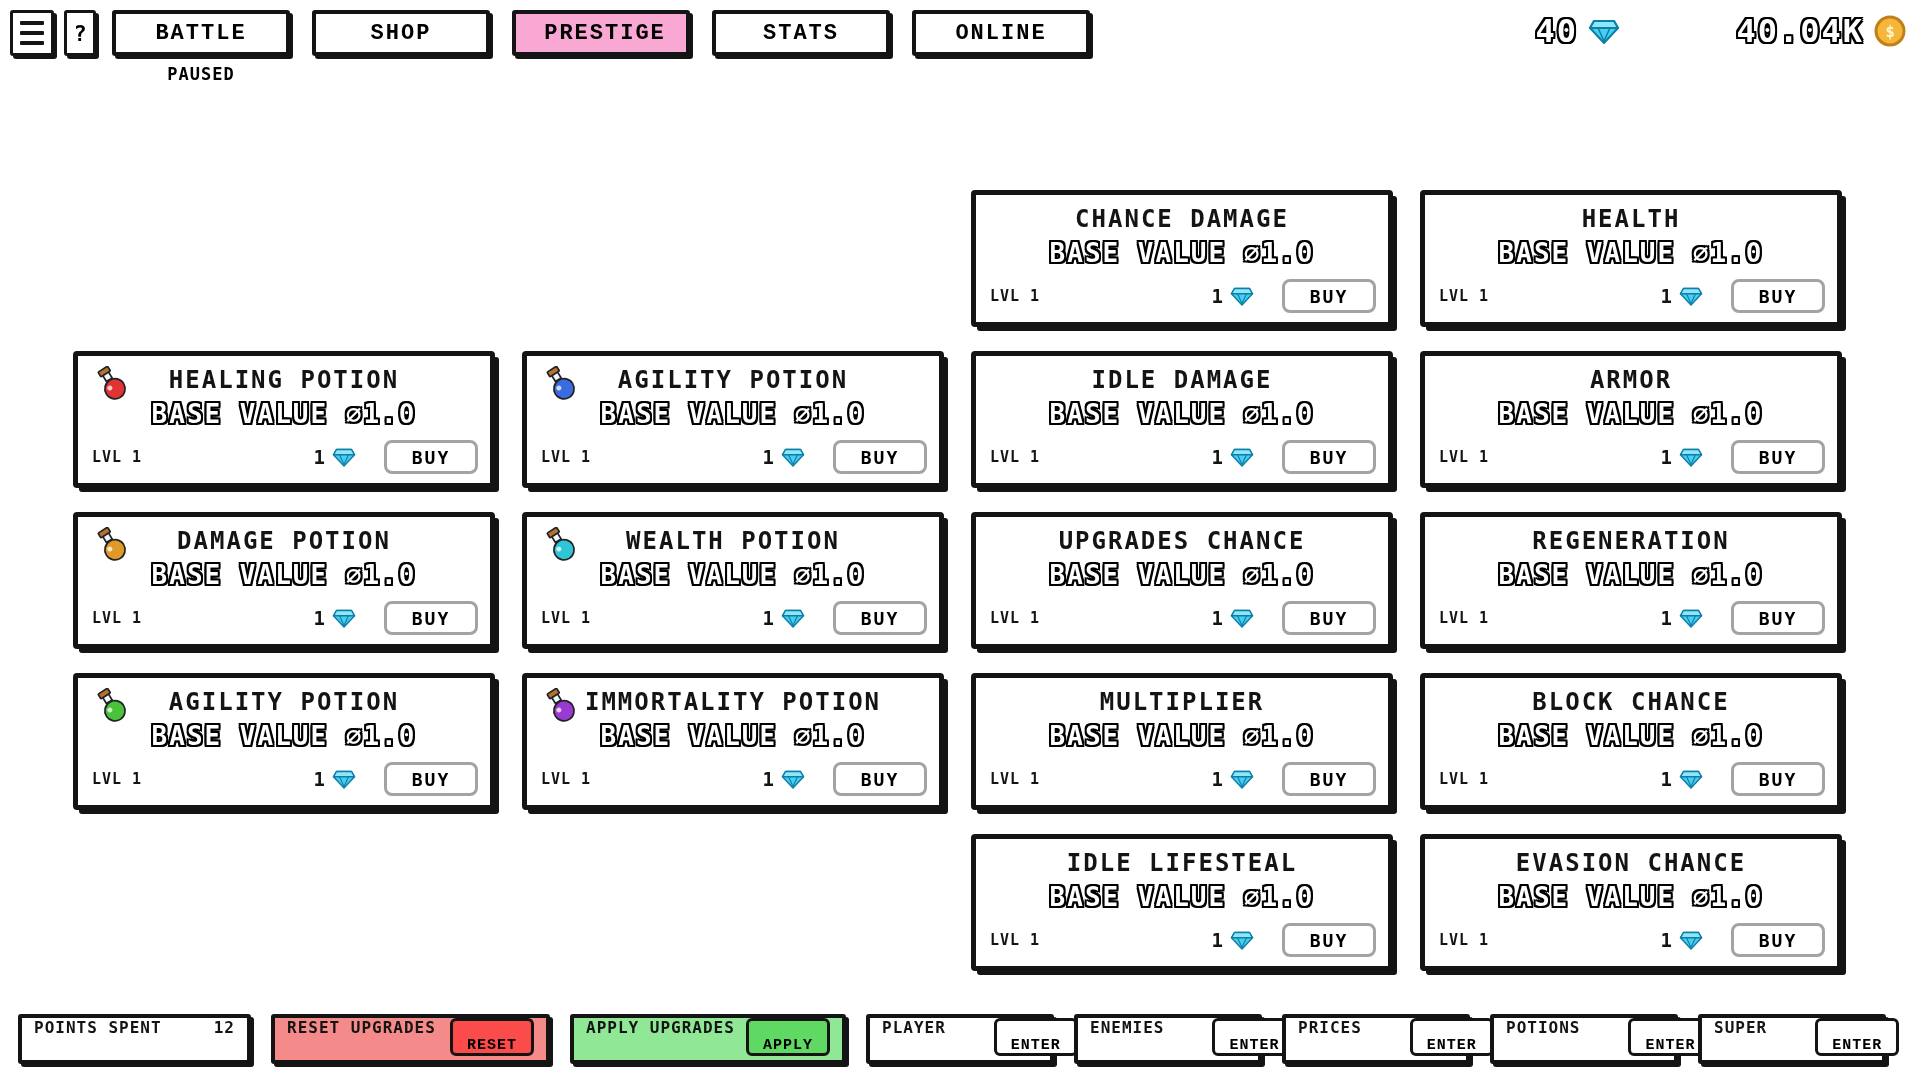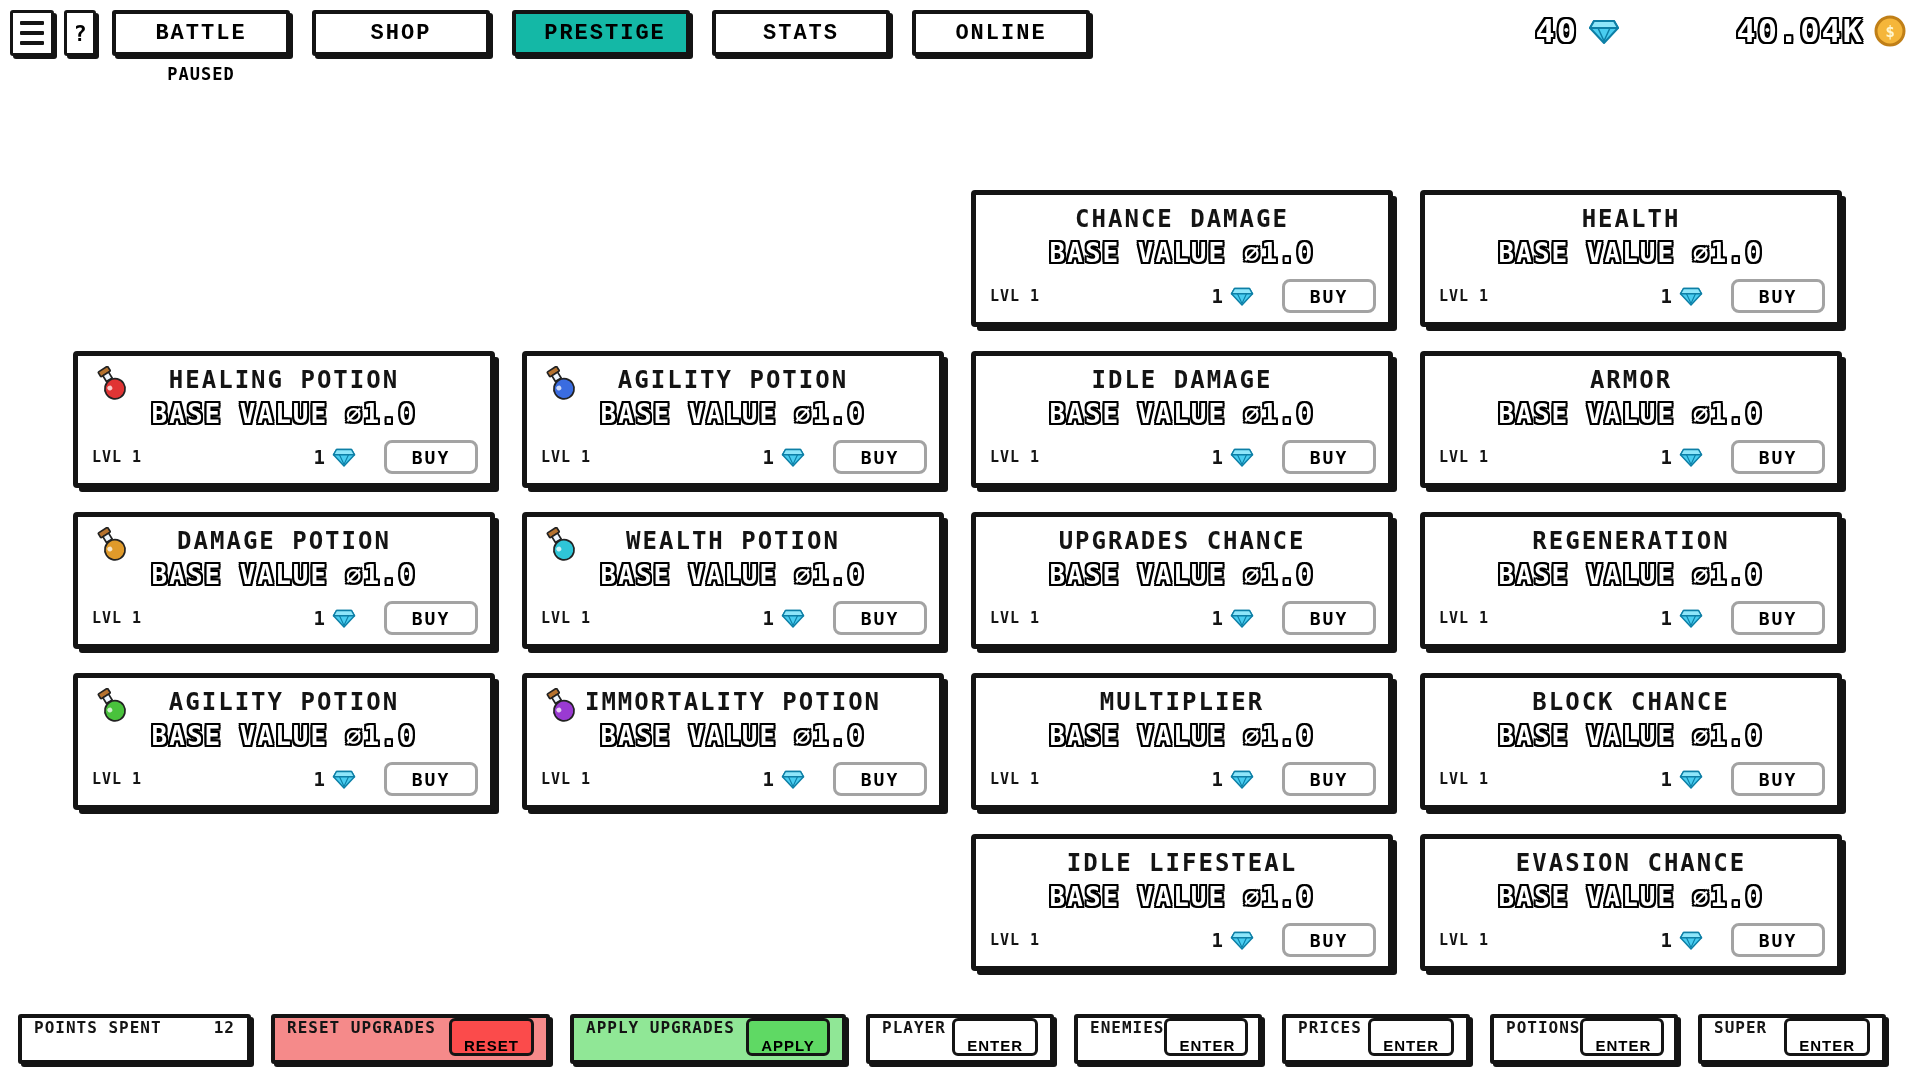--- a/index.html
+++ b/index.html
@@ -39,21 +39,21 @@
     display:flex; align-items:center; justify-content:center; cursor:pointer;
   }
   .tabs { position:absolute; left:112px; top:10px; display:flex; gap:22px;font-family:Liberation Mono, monospace; }
   .tab {
     width:178px; height:46px;
     background:#fff; border:4px solid #141414; border-radius:3px;
     box-shadow:3px 3px 0 0 #141414;
     font-family:inherit; font-weight:700; font-size:22px; letter-spacing:2px;
     display:flex; align-items:center; justify-content:center; cursor:pointer;
   }
-  .tab.active { background:#14b8a6;padding-left:8px; }
+  .tab.active { background:#f9a8d4;padding-left:8px; }
   .paused {
     position:absolute; left:112px; top:64px; width:178px;
     text-align:center; color:#000000; font-size:17px; letter-spacing:1px;
   }
   .counter {
     position:absolute; top:8px; height:46px;
     display:flex; align-items:center; justify-content:flex-end; gap:10px;
   }
   .counter-val { font-size:32px; letter-spacing:2px; }
   .counter-icon { width:32px; height:32px; }
@@ -112,24 +112,24 @@
   .panel {
     border:4px solid #141414; border-radius:3px;
     box-shadow:3px 3px 0 0 #141414;
     background:#fff;
     display:flex; justify-content:space-between;
     padding:0 12px; font-size:16px; letter-spacing:1px;
   }
   .panel-points { width:233px; }
   .panel-reset  { width:279px; background:#f58a8a; }
   .panel-apply  { width:276px; background:#90e796; }
-  .panel-enter  { width:188px; }
+  .panel-enter  { width:188px;gap:48px; }
   .small-btn {
     height:24px; border:3px solid #141414; border-radius:6px;
-    font-family:Liberation Sans, sans-serif; font-weight:700; font-size:15px; letter-spacing:1px;
+    font-family:Liberation Mono, monospace; font-weight:700; font-size:15px; letter-spacing:1px;
     background:#fff; padding:16px 12px; min-width:84px; cursor:pointer;
   }
   .btn-reset { background:#fb4b4b; }
   .btn-apply { background:#5fd964; }
 </style>
 </head>
 <body>
 
 <svg width="0" height="0" style="position:absolute" aria-hidden="true">
   <defs>

